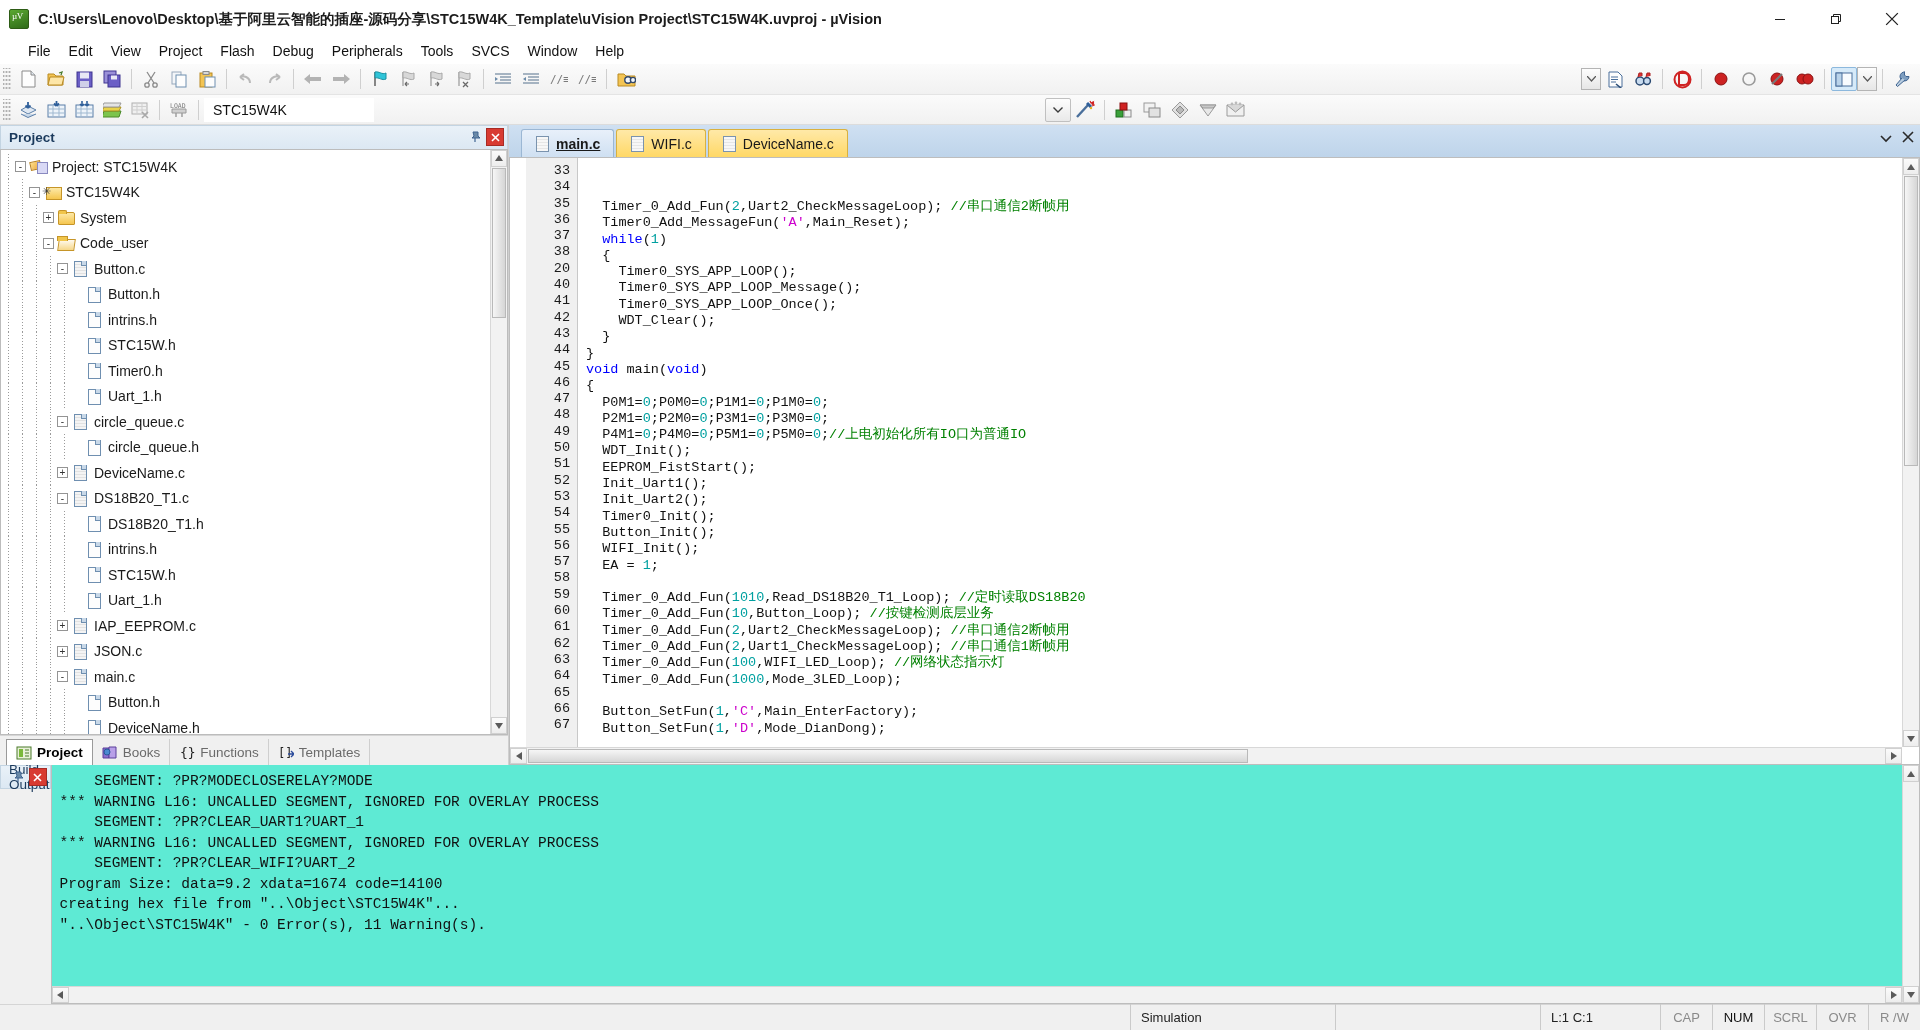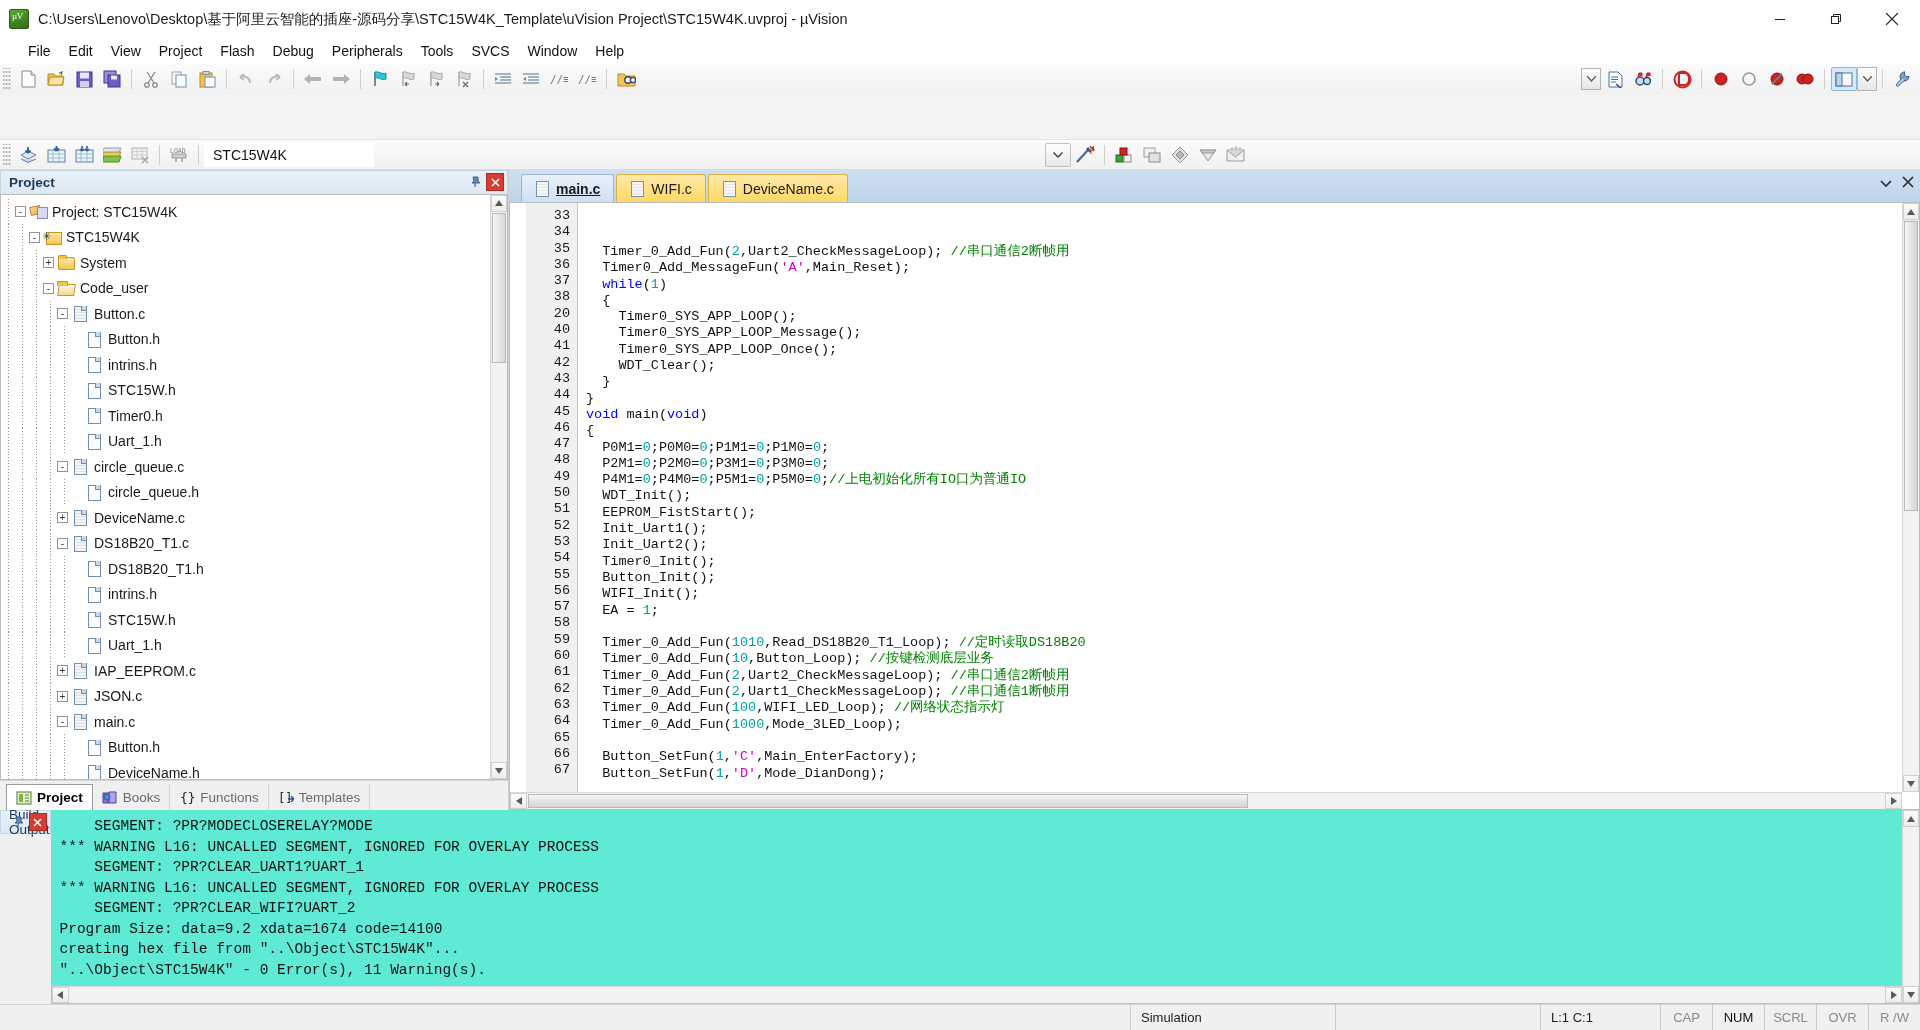--- a/index.html
+++ b/index.html
@@ -32,20 +32,21 @@
     position: relative; flex: 0 0 20px;
   }
   .tb-icon::after {
     content: "\00B5V"; position: absolute; left: 2px; top: 1px;
     color: #fff; font-size: 9px; font-family: "Liberation Serif", serif;
     line-height: 10px; letter-spacing: -0.5px;
   }
   .tb-title {
     font-size: 14.5px; color: #1c1c1c; white-space: nowrap;
     font-family: "Liberation Sans", sans-serif;
+    font-weight: bold;
   }
   .winbtns { position: absolute; right: 0; top: 0; height: 38px; display: flex; }
   .winbtn {
     width: 56px; height: 38px; display: flex; align-items: center; justify-content: center;
     color: #202020;
   }
   .winbtn svg { display: block; }
 
   
   .menubar {
@@ -59,21 +60,21 @@
     font-size: 14px; color: #111; padding: 3px 9px; white-space: nowrap;
     line-height: 18px;
   }
 
   
   .toolbar-wrap { background: #f3f3f3; border-bottom: 1px solid #dcdcdc; }
   .toolbar {
     height: 30px; display: flex; align-items: center;
     background: linear-gradient(180deg,#fbfbfb 0%, #f1f1f1 100%);
   }
-  .toolbar.row2 { border-top: 1px solid #e4e4e4; margin-top: 45px; }
+  .toolbar.row2 { border-top: 1px solid #e4e4e4; }
   .grip {
     width: 8px; height: 22px; margin: 0 3px 0 3px; flex: 0 0 8px;
     background-image: radial-gradient(circle, #b0b0b0 1px, transparent 1.2px);
     background-size: 3px 4px; background-position: 2px 2px;
   }
   .tbtn {
     width: 26px; height: 24px; margin: 0 1px;
     display: flex; align-items: center; justify-content: center;
     border: 1px solid transparent; border-radius: 2px; flex: 0 0 26px;
   }

